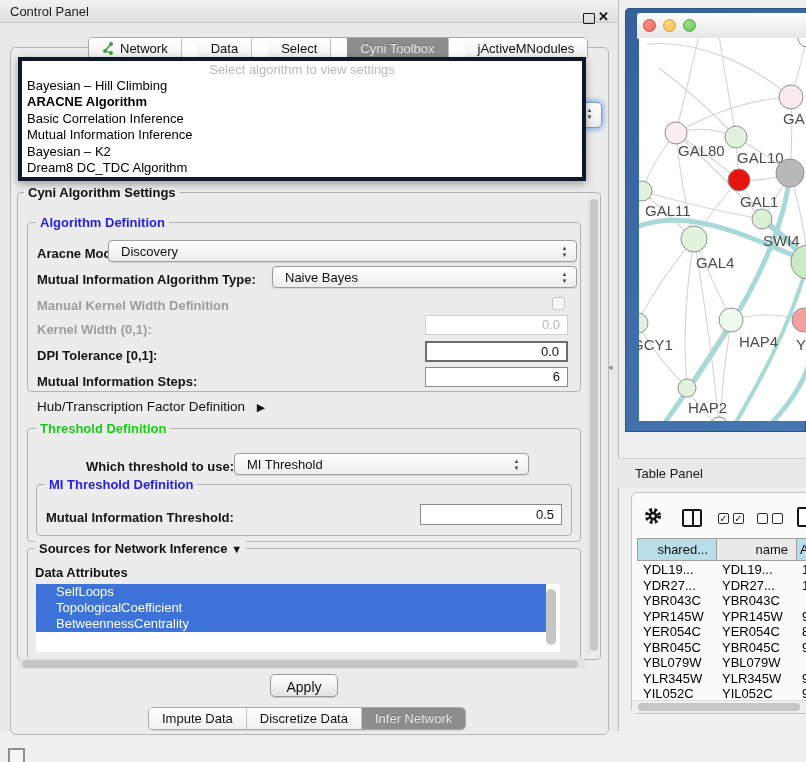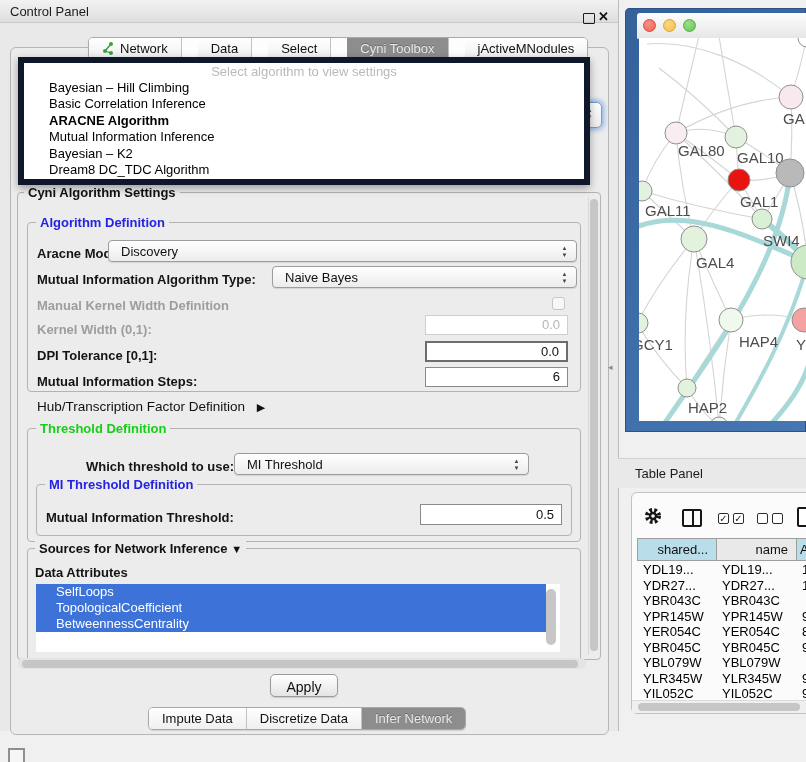--- a/index.html
+++ b/index.html
@@ -19,24 +19,24 @@
   
   .seg-bar{display:flex;height:21px;background:#fdfdfd;border:1px solid #a9a9a9;border-radius:5px;
            overflow:hidden;z-index:6;box-shadow:0 1px 1px rgba(0,0,0,.12);}
   .seg{font-size:13px;color:#111;line-height:21px;padding:0 13px;border-right:1px solid #c2c2c2;
        display:flex;align-items:center;gap:5px;white-space:nowrap;background:linear-gradient(#ffffff,#efefef);}
   .seg:last-child{border-right:none;}
   .seg.sel{background:#8d8d8d;color:#e9e9e9;text-shadow:0 -1px 0 rgba(0,0,0,.25);}
   #top-tabs{left:88px;top:37px;gap:16px;}
   #bottom-tabs{left:148px;top:707px;}
   
-  #algo-dd{left:18px;top:57px;width:560px;height:116px;background:#fff;border:6px solid #0f172a;
+  #algo-dd{left:18px;top:57px;width:560px;height:116px;background:#fff;border:4px solid #0f172a;
            box-shadow:0 3px 8px rgba(0,0,0,.35);z-index:30;}
   #algo-dd .hint{font-size:13px;color:#b9b9b9;text-align:center;height:17px;line-height:17px;}
-  #algo-dd .it{font-size:13px;color:#000;height:16.4px;line-height:16.4px;padding-left:5px;margin-left:20px;}
+  #algo-dd .it{font-size:13px;color:#000;height:16.4px;line-height:16.4px;padding-left:5px;}
   #algo-dd .it.sel{font-weight:bold;}
   
   #inf-combo{left:300px;top:102px;width:300px;height:24px;border:1px solid #7a9cc9;border-radius:5px;
              background:linear-gradient(#ffffff,#ececec);box-shadow:0 0 5px 2px #8fb4e4;z-index:8;}
   #tbl-combo{left:38px;top:154px;width:528px;height:27px;border:1px solid #a5a5a5;border-radius:6px;
              background:linear-gradient(#fdfdfd,#ededed);z-index:8;font-size:13px;color:#8c8c8c;
              line-height:27px;padding-left:12px;box-sizing:border-box;}
   
   .group{border:1px solid #b3b3b3;border-radius:4px;}
   .gtitle{background:#ececec;padding:0 4px;font-size:13px;color:#111;z-index:3;white-space:nowrap;font-weight:bold;}
@@ -128,22 +128,22 @@
 
 <div class="abs" id="inf-combo">
   <span class="spin">▲<br>▼</span>
 </div>
 <div class="abs" id="tbl-combo">galFiltered.sif default node</div>
 
 <div class="abs" id="algo-dd">
   <div class="hint">Select algorithm to view settings</div>
   <div id="dd-items">
       <div class="it">Bayesian – Hill Climbing</div>
+      <div class="it sel">ARACNE Algorithm</div>
       <div class="it">Basic Correlation Inference</div>
-      <div class="it sel">ARACNE Algorithm</div>
       <div class="it">Mutual Information Inference</div>
       <div class="it">Bayesian – K2</div>
       <div class="it">Dream8 DC_TDC Algorithm</div>
     </div>
 </div>
 
 <div class="abs group" style="left:17px;top:192px;width:582px;height:466px;"></div>
 <div class="abs gtitle" style="left:24px;top:185px;">Cyni Algorithm Settings</div>
 <div class="abs sb-track-v" style="left:588px;top:197px;width:11px;height:458px;">
   <div class="thumb" style="position:absolute;left:1px;top:2px;width:8px;height:452px;"></div>

